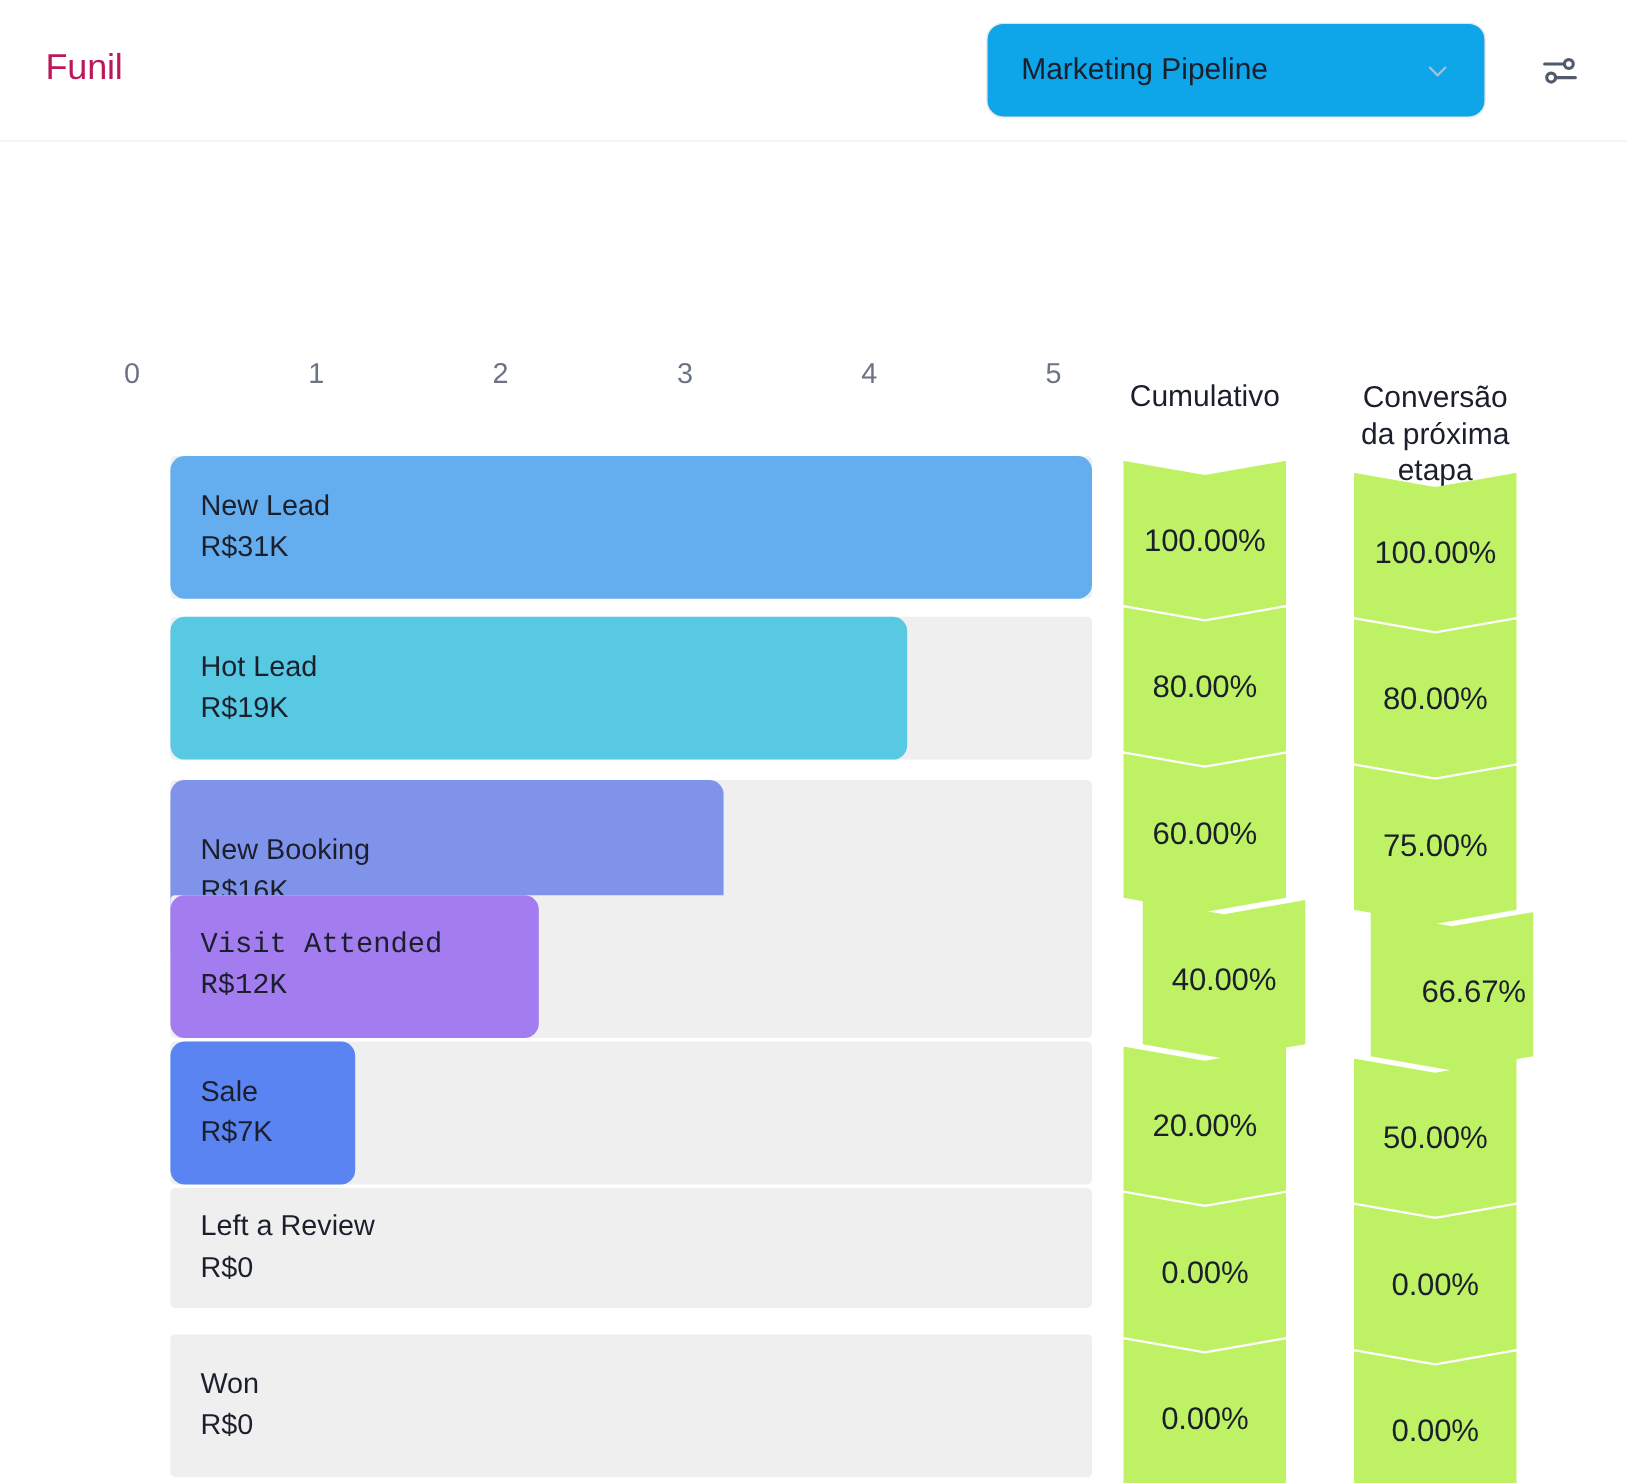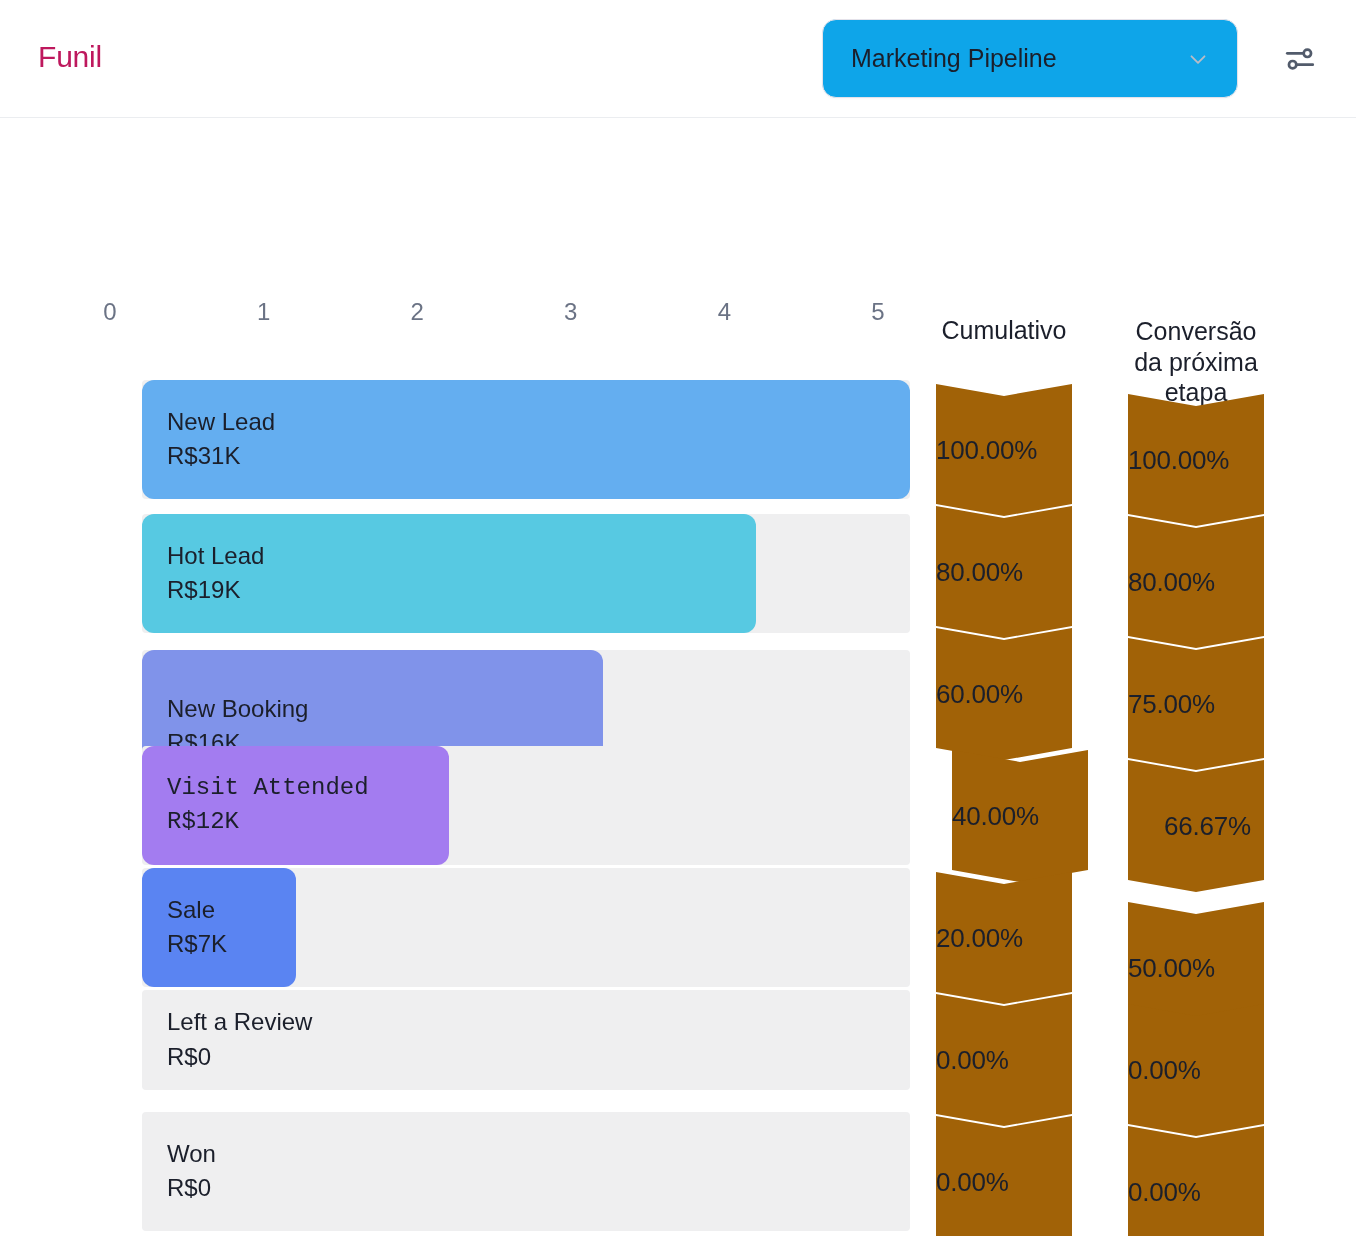--- a/index.html
+++ b/index.html
@@ -120,24 +120,24 @@
     position: absolute;
     top: 196px;
     width: 100%;
     text-align: center;
     font-size: 25px;
     color: #1b1f2b;
     line-height: 1.28;
   }
   .chev-cell {
     position: absolute;
-    background: #a16207;
+    background: #bef264;
     display: flex;
     align-items: center;
-    justify-content: flex-start;
+    justify-content: center;
     -webkit-clip-path: polygon(0% 0%, 50% 9%, 100% 0%, 100% 91%, 50% 100%, 0% 91%);
     clip-path: polygon(0% 0%, 50% 9%, 100% 0%, 100% 91%, 50% 100%, 0% 91%);
   }
   .chev-val {
     font-size: 26px;
     color: #1b1f2b;
     letter-spacing: -0.2px;
     white-space: nowrap;
   }
 </style>
@@ -265,24 +265,24 @@
     <div class="metric-head" style="top:198px; line-height:1.22;">Conversão da próxima etapa</div>
   <div class="chev-cell" style="top: 276px; left: 0px; width: 136px; height: 132px;">
         <span class="chev-val">100.00%</span>
       </div>
       <div class="chev-cell" style="top: 398px; left: 0px; width: 136px; height: 132px;">
         <span class="chev-val">80.00%</span>
       </div>
       <div class="chev-cell" style="top: 520px; left: 0px; width: 136px; height: 132px;">
         <span class="chev-val">75.00%</span>
       </div>
-      <div class="chev-cell" style="top: 642px; left: 0px; width: 136px; height: 132px; padding-left: 36px;">
+      <div class="chev-cell" style="top: 642px; left: 14px; width: 136px; height: 132px; padding-left: 36px;">
         <span class="chev-val">66.67%</span>
       </div>
-      <div class="chev-cell" style="top: 784px; left: 0px; width: 136px; height: 132px;">
+      <div class="chev-cell" style="top: 764px; left: 0px; width: 136px; height: 132px;">
         <span class="chev-val">50.00%</span>
       </div>
       <div class="chev-cell" style="top: 886px; left: 0px; width: 136px; height: 132px;">
         <span class="chev-val">0.00%</span>
       </div>
       <div class="chev-cell" style="top: 1008px; left: 0px; width: 136px; height: 132px;">
         <span class="chev-val">0.00%</span>
       </div>
     </div>
 

